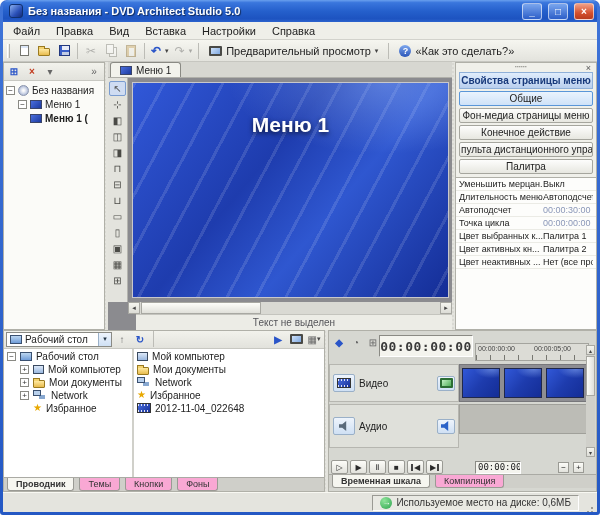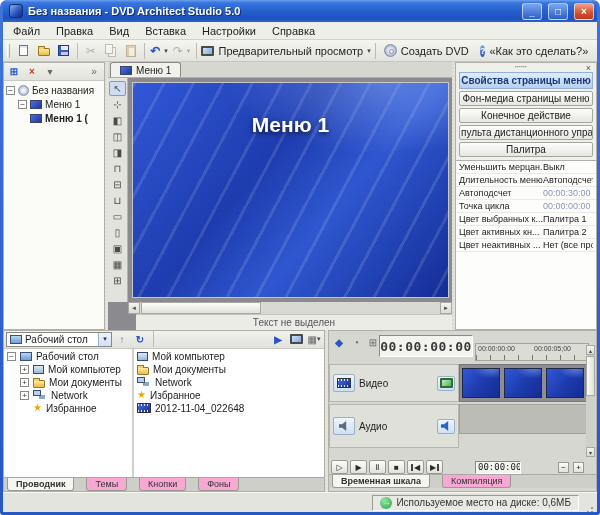--- a/index.html
+++ b/index.html
@@ -101,21 +101,21 @@
   
   #bl{position:absolute;left:0;top:308px;width:322px;height:162px;background:#e9e9e3;border:1px solid #b0b0a8;display:flex;flex-direction:column}
   #bl-toolbar{height:18px;display:flex;align-items:center;gap:2px;padding:0 2px;background:linear-gradient(#f2f2ec,#e2e2dc);border-bottom:1px solid #c8c8c2}
   .combo{width:106px;height:15px;background:#fff;border:1px solid #8a8a84;display:flex;align-items:center;gap:3px;font-size:10px;padding-left:3px}
   .combo-arrow{margin-left:auto;width:13px;height:13px;background:linear-gradient(#eef4fc,#cfe0f4);border-left:1px solid #9ab0c8;display:flex;align-items:center;justify-content:center;font-size:7px;color:#234}
   #bl-body{height:130px;display:flex;background:#fff}
   #bl-tree{width:130px;border-right:2px solid #d0d0ca;padding-top:1px;overflow:hidden}
   #bl-list{flex:1;padding-top:1px;overflow:hidden}
   .lrow{display:flex;align-items:center;gap:4px;height:13px;font-size:10px;white-space:nowrap;overflow:hidden;padding-left:3px}
   .ind1{padding-left:16px}
-  #bl-tabs,#br-tabs{height:14px;display:flex;align-items:stretch;padding-left:3px;gap:12px;background:#cfcfc9;border-top:1px solid #aaaaa4}
+  #bl-tabs,#br-tabs{height:14px;display:flex;align-items:stretch;padding-left:3px;gap:5px;background:#cfcfc9;border-top:1px solid #aaaaa4}
   .btab{display:flex;align-items:center;padding:0 8px;font-size:9px;background:#f9a8d4;border:1px solid #9a9a94;border-top:none;border-radius:0 0 3px 3px;color:#333;white-space:nowrap}
   .btab.active{background:#f6f6f0;font-weight:bold}
 
   
   #br{position:absolute;left:325px;top:308px;width:269px;height:162px;background:#d6d7d1;border:1px solid #b0b0a8}
   #br-tools{position:absolute;left:2px;top:4px;display:flex;gap:1px}
   #tcdisplay{position:absolute;left:50px;top:4px;width:94px;height:22px;background:#f4f4ee;border:1px solid #8a8a84;border-right-color:#fff;border-bottom-color:#fff;display:flex;align-items:center;justify-content:center;font-family:"DejaVu Sans Mono",monospace;font-size:13px;font-weight:bold;color:#3a3a3a;letter-spacing:.5px}
   #ruler{position:absolute;left:146px;top:12px;width:114px;height:18px;background:#dcdcd6;border:1px solid #a4a49e}
   #ruler::after{content:"";position:absolute;left:0;right:0;bottom:0;height:5px;background:repeating-linear-gradient(90deg,#777771 0 1px,transparent 1px 14px)}
   .rlabel{position:absolute;top:1px;font-size:7px;color:#444}
@@ -200,24 +200,20 @@
           <i class="dd">▾</i>
         </span>
       <span class="sep"></span>
       <span class="tb lbl">
           <i class="ic ic-monitor"></i>
           <span>Предварительный просмотр</span>
           <i class="dd">▾</i>
         </span>
       <span class="sep"></span>
       <span class="tb lbl">
-          <i class="ic ic-disc"></i>
-          <span>Создать DVD</span>
-        </span>
-      <span class="tb lbl">
           <i class="ic-qcircle">?</i>
           <span>«Как это сделать?»</span>
         </span>
     </div>
 
     <div id="leftpanel">
       <div id="lp-toolbar">
         <span class="sbtn">
             <i class="blue">⊞</i>
           </span>
@@ -283,20 +279,21 @@
         <div id="cstatus">Текст не выделен</div>
       </div>
     </div>
 
     <div id="rightpanel">
       <div class="griprow">
         <span class="gripdots">······</span>
         <span class="gripclose">×</span>
       </div>
       <div id="phead">Свойства страницы меню</div>
+      <div class="pbtn selected">Общие</div>
       <div class="pbtn">Фон-медиа страницы меню</div>
       <div class="pbtn">Конечное действие</div>
       <div class="pbtn">Кнопки пульта дистанционного управления</div>
       <div class="pbtn">Палитра</div>
       <div id="pgrid">
         <div class="prow">
           <span class="plabel">Уменьшить мерцан...</span>
           <span class="pvalue">Выкл</span>
         </div>
         <div class="prow">

